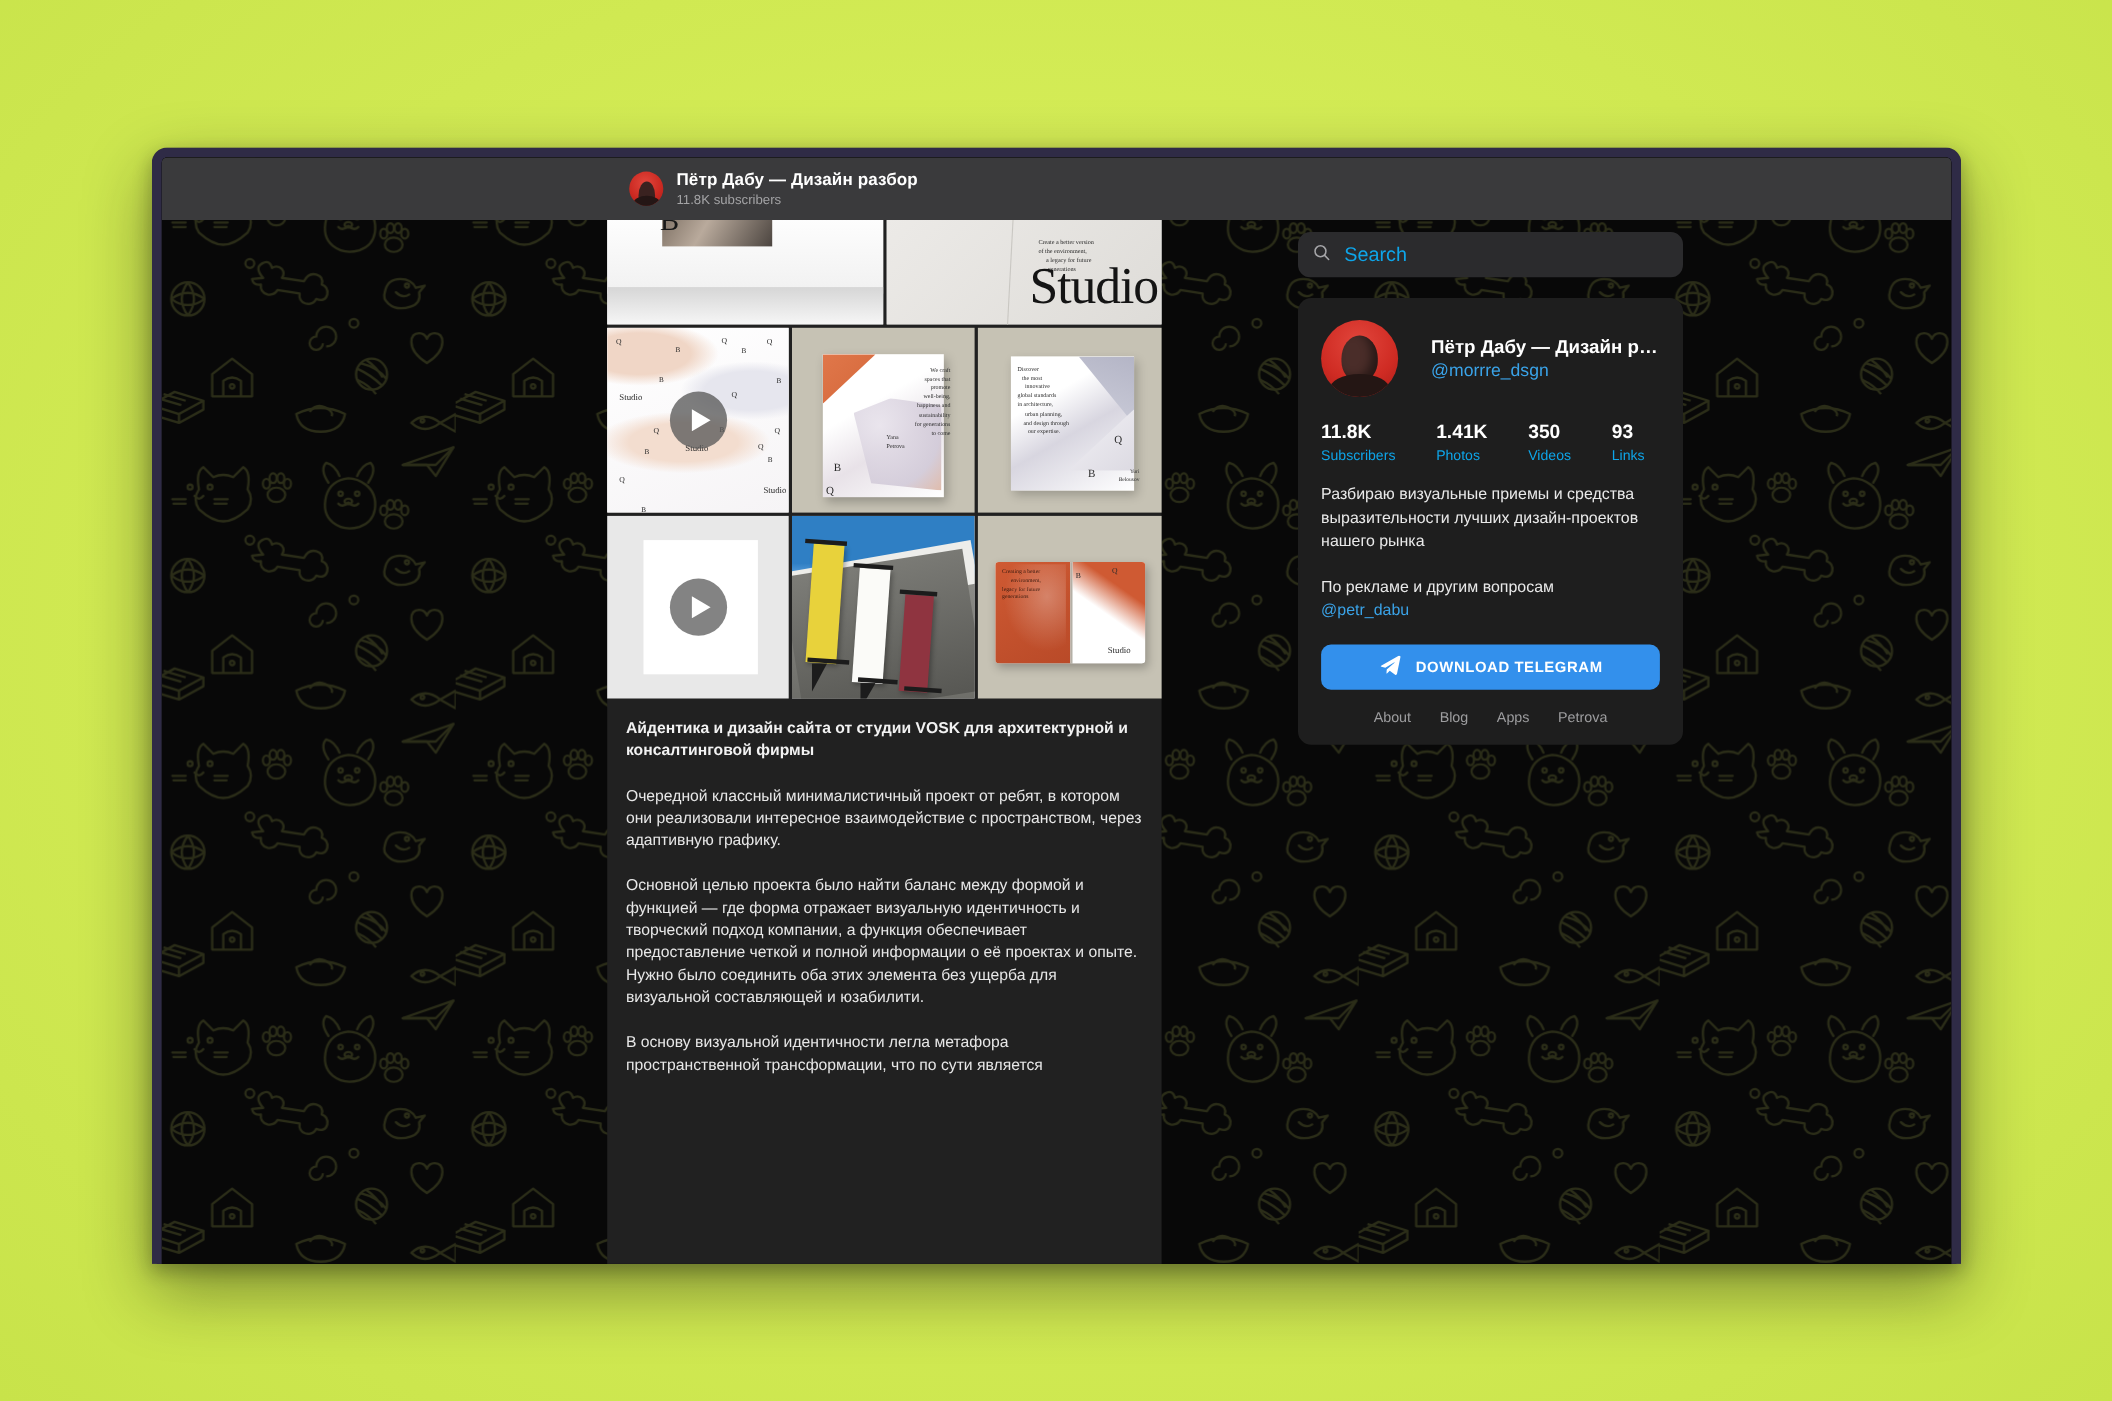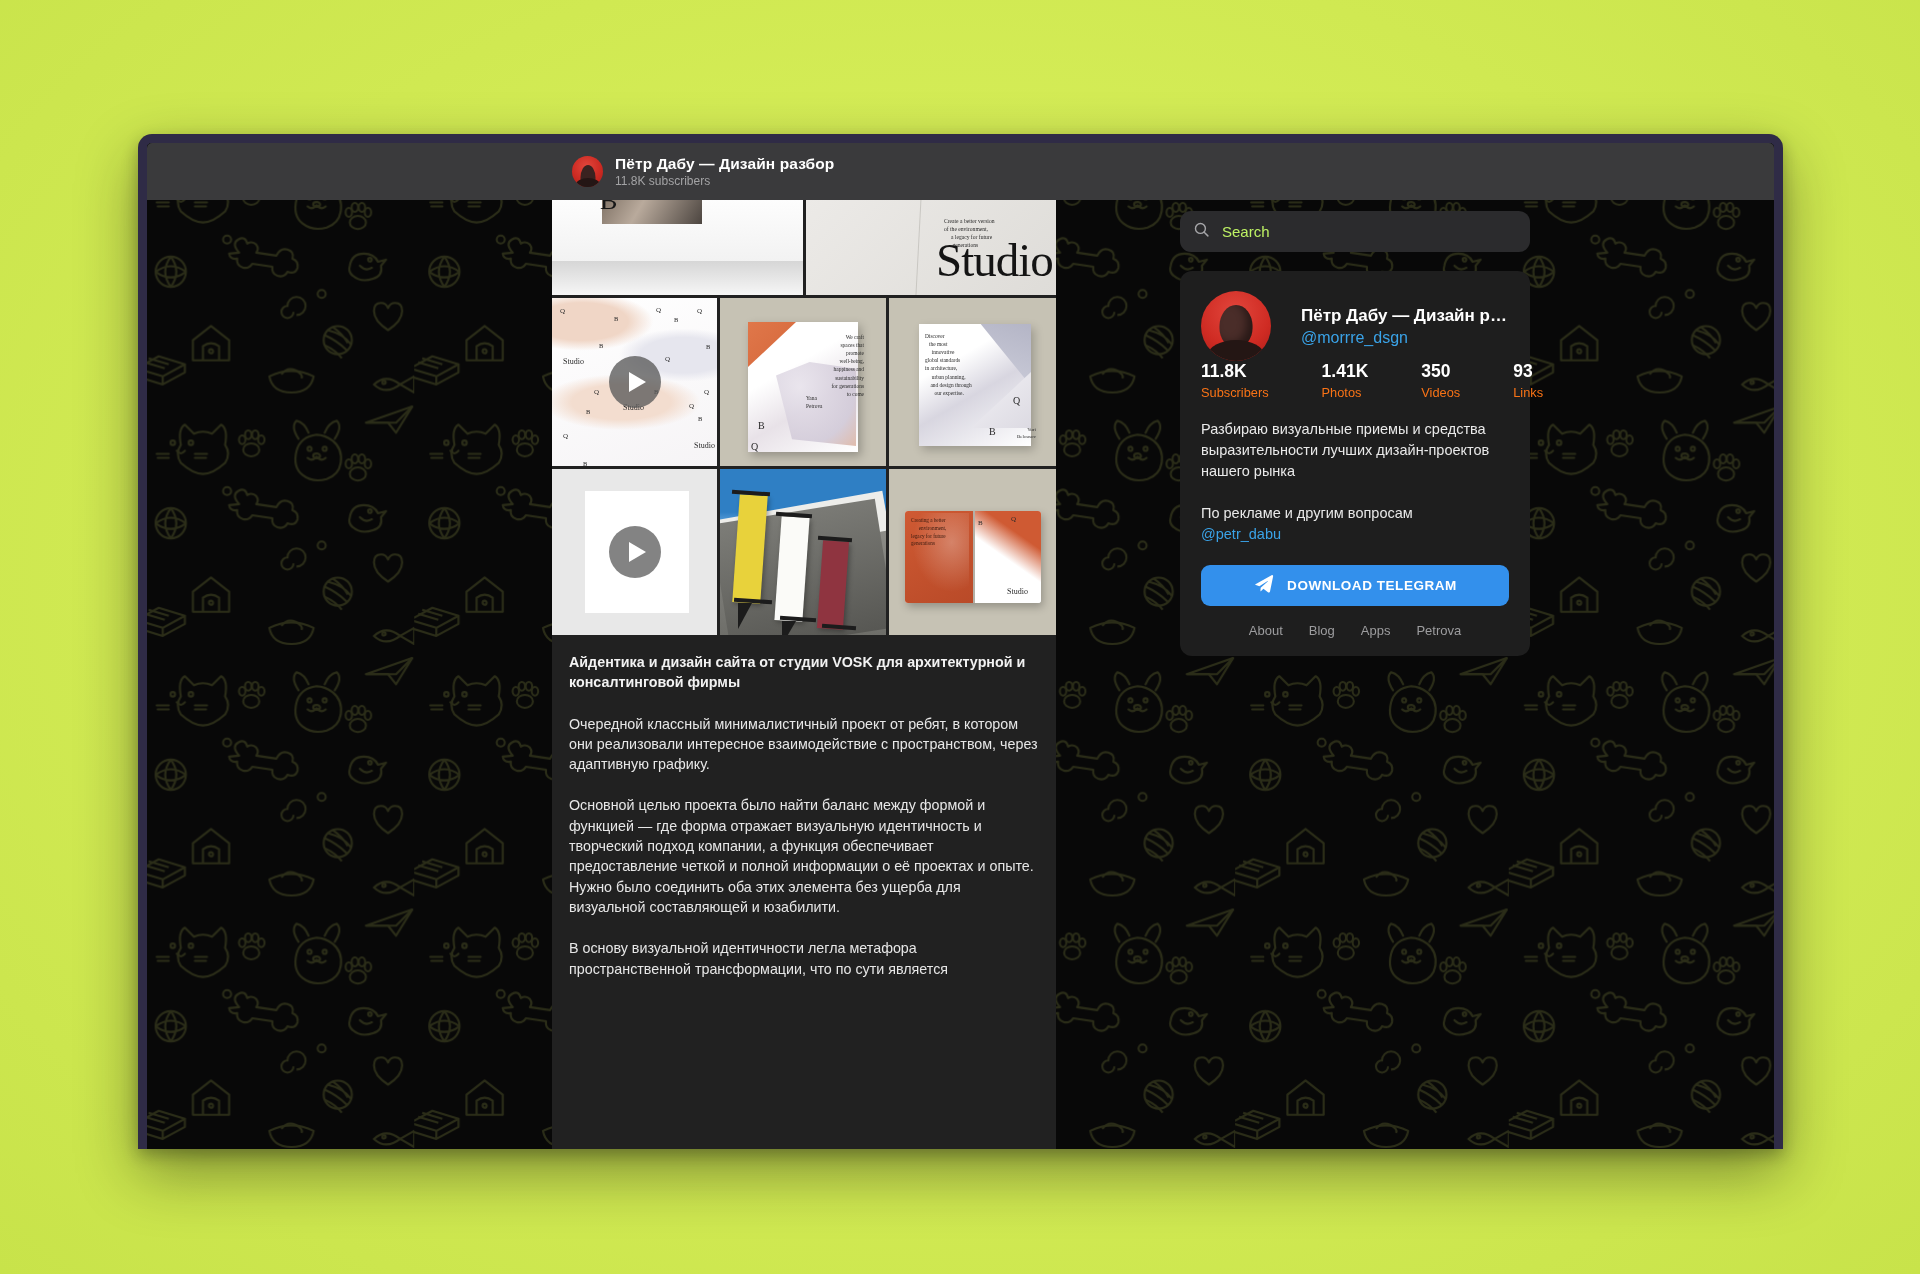--- a/index.html
+++ b/index.html
@@ -110,21 +110,21 @@
     width:350px; height:41px;
     z-index:7;
   }
   .search {
     width:100%; height:100%;
     background:#2b2b2d;
     border-radius:11px;
     display:flex; align-items:center;
     padding:0 13px; gap:12px;
   }
-  .search-ph { color:#bef264; font-size:15px; }
+  .search-ph { color:#0ea5e9; font-size:18px; }
 
   .profile-card {
     position:absolute; top:128px; left:1033px;
     width:350px;
     background:#1e1e1e;
     border-radius:12px;
     padding:20px 21px 18px 21px;
     z-index:7;
   }
   .pc-head { display:flex; align-items:center; gap:30px; }
@@ -144,25 +144,25 @@
     width:56px; height:30px; border-radius:50% 50% 0 0;
     background:#241614; transform:translateX(-50%);
   }
   .pc-name {
     font-size:17px; font-weight:bold; color:#fff;
     white-space:nowrap; overflow:hidden; text-overflow:ellipsis;
     max-width:230px;
   }
   .pc-handle { font-size:16px; color:#3aa3e8; margin-top:3px; }
 
-  .stats { display:flex; gap:16px; }
+  .stats { display:flex; gap:0; margin-top:21px; }
   .stat { flex:0 0 auto; margin-right:37px; }
   .stat:last-child { margin-right:0; }
   .stat-num { font-size:17.5px; font-weight:bold; color:#fff; line-height:1.2; }
-  .stat-lab { font-size:12.8px; color:#f97316; margin-top:3px; }
+  .stat-lab { font-size:12.8px; color:#0ea5e9; margin-top:3px; }
 
   .bio { margin-top:19px; }
   .bio p { color:#e9e9e9; font-size:14.5px; line-height:1.45; }
   .bio p + p { margin-top:21px; }
   .bio a { color:#3aa3e8; text-decoration:none;text-align:right; }
 
   .dl-btn {
     margin-top:20px;
     height:41px; border-radius:9px;
     background:#3390ec;

